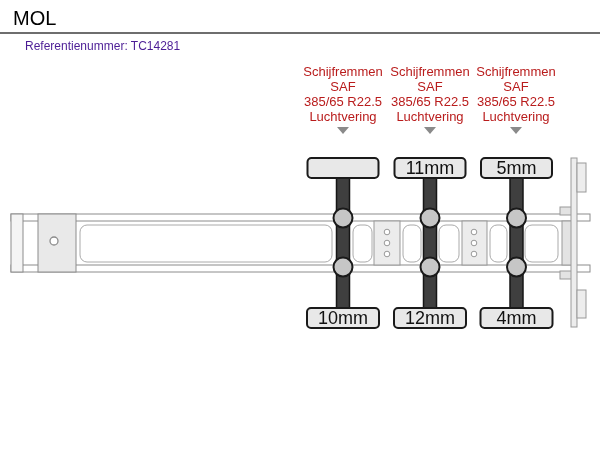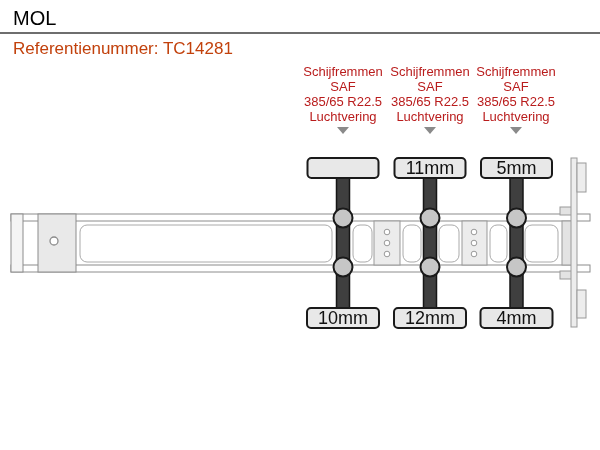--- a/index.html
+++ b/index.html
@@ -1,20 +1,20 @@
 <!DOCTYPE html>
 <html><head>
 <meta charset="utf-8">
 <style>
   html,body{margin:0;padding:0;background:#fff;}
   .page{position:relative;width:600px;height:398px;background:#ffffff;overflow:hidden;
         font-family:"Liberation Sans",sans-serif;color:#000;}
   .title{position:absolute;left:13px;top:8px;font-size:20px;line-height:20px;color:#000;}
   .rule{position:absolute;left:0;top:32px;width:600px;height:0;border-top:2px solid #6e6e6e;}
-  .ref{position:absolute;left:13px;top:39px;font-size:17px;color:#c2410c;}
+  .ref{position:absolute;left:25px;top:39px;font-size:12px;color:#4c1d95;}
   .axle-col{position:absolute;top:64px;width:96px;text-align:center;font-size:13px;
             line-height:15px;color:#b91c1c;white-space:nowrap;}
   .axle-col .ln{height:15px;}
   .arrow{width:0;height:0;border-left:6.5px solid transparent;border-right:6.5px solid transparent;
          border-top:7px solid #8a8a8a;margin:3px auto 0;}
   .col1{left:295px;} .col2{left:382px;} .col3{left:468px;}
   svg{position:absolute;left:0;top:0;}
   svg text{font-family:"Liberation Sans",sans-serif;font-size:18px;fill:#111;text-anchor:middle;}
 </style>
 </head>

